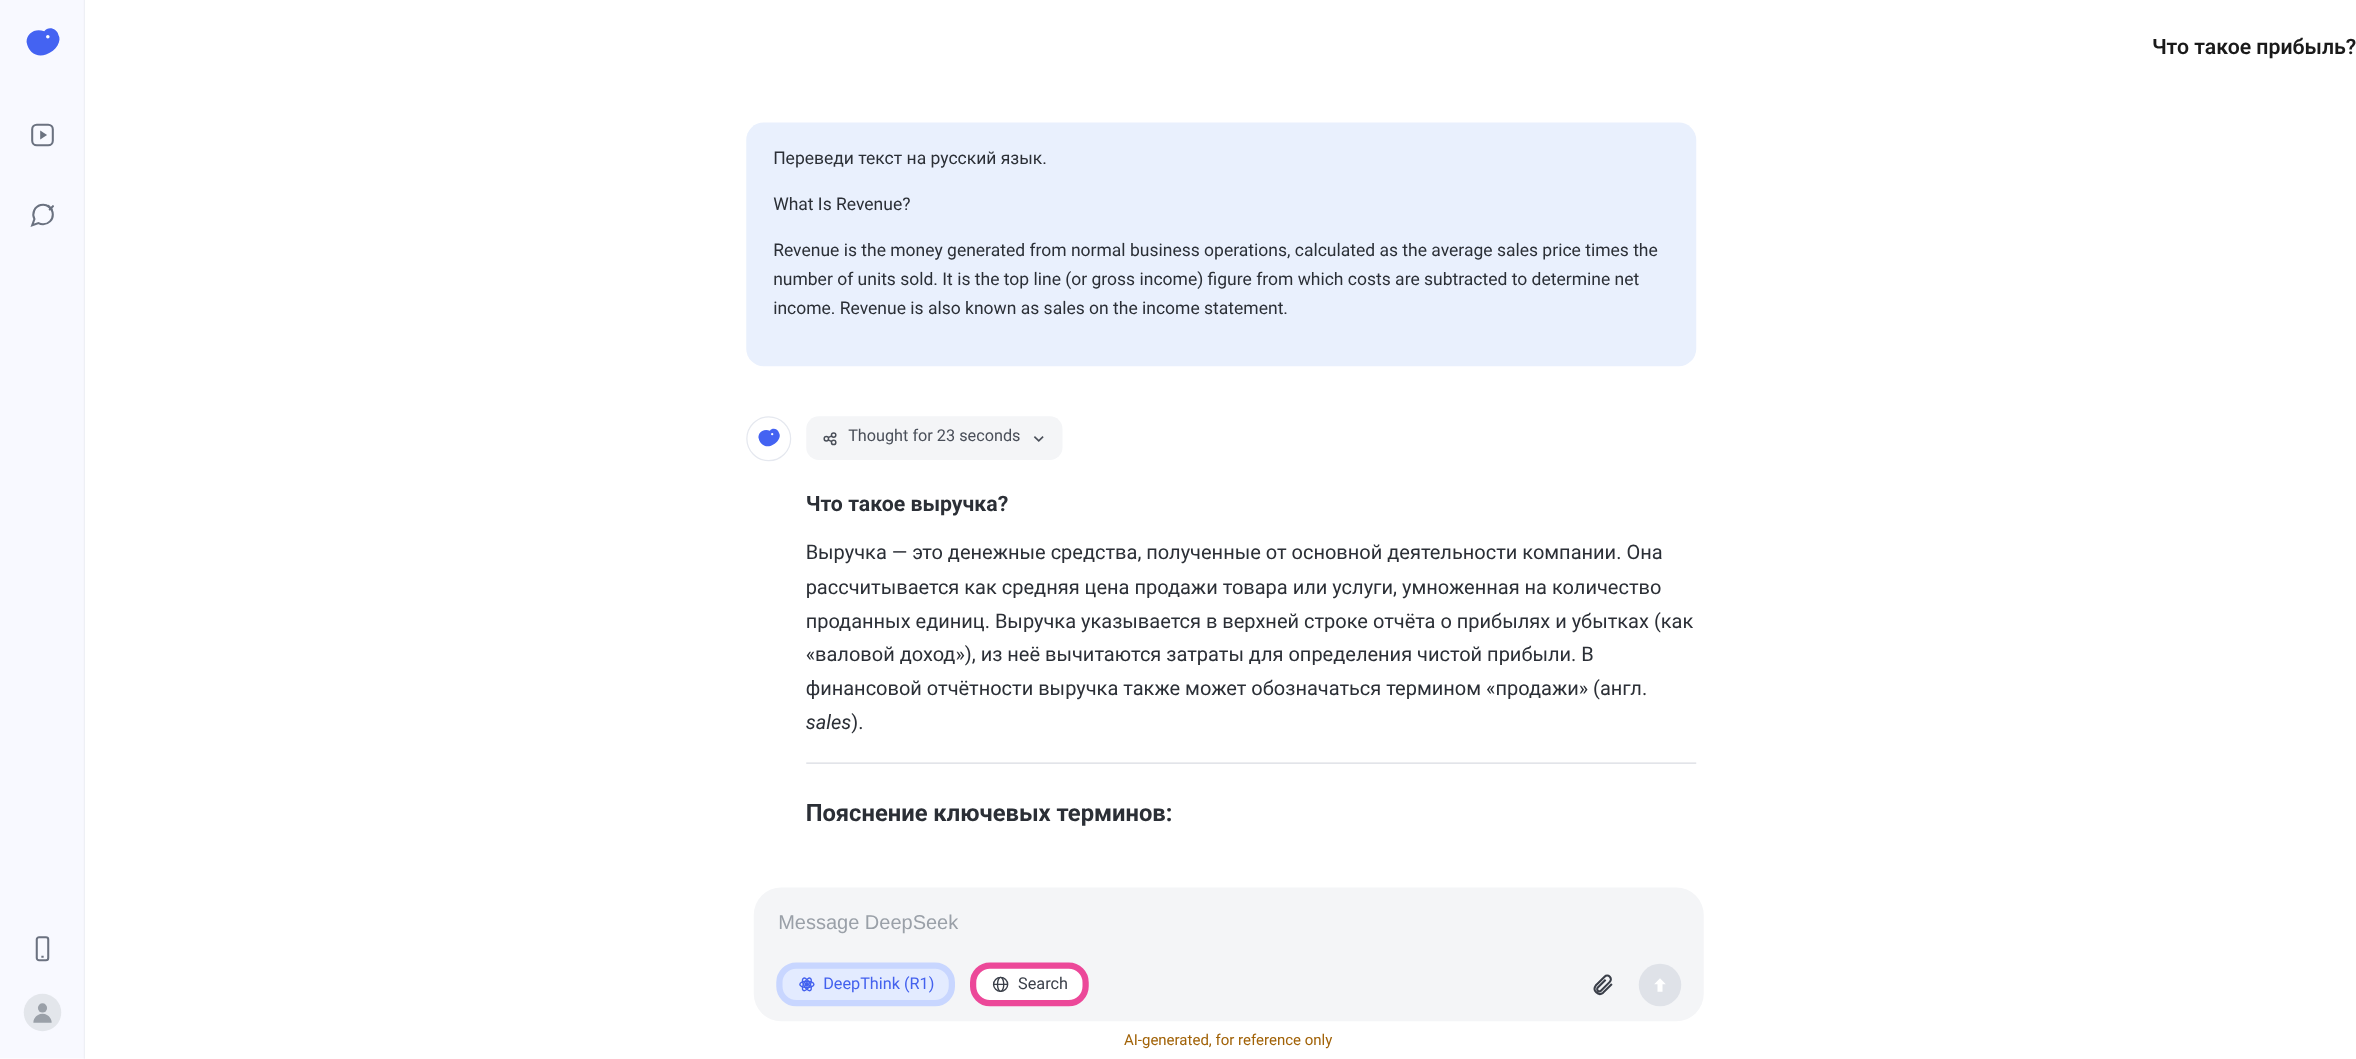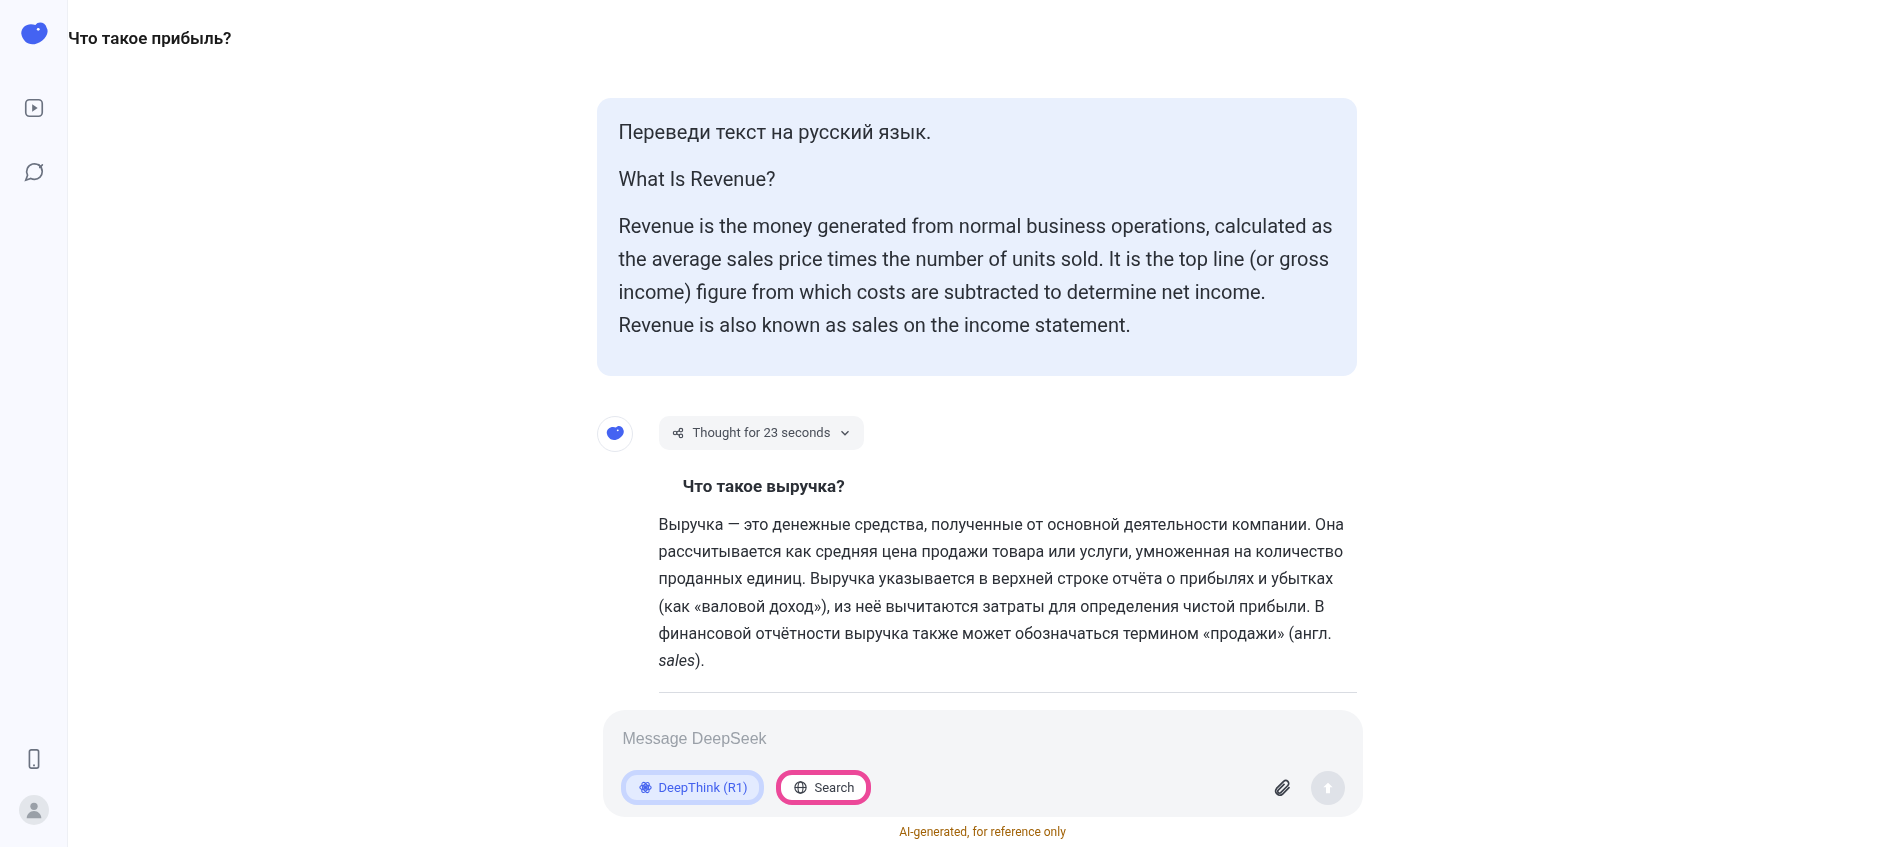--- a/index.html
+++ b/index.html
@@ -30,21 +30,21 @@
   .logo-icon svg { width: 34px; height: 34px; }
   .side-icon { width: 24px; height: 24px; display:flex; align-items:center; justify-content:center; color:#6b7280; cursor:pointer; }
   .side-icon svg { width: 22px; height: 22px; }
   .avatar-icon { width: 30px; height: 30px; border-radius: 50%; background:#e3e6eb; display:flex; align-items:center; justify-content:center; }
   .avatar-icon svg { width: 22px; height: 22px; color:#9aa0a8; }
 
   .main {
     flex: 1;
     display: flex;
     flex-direction: column;
-    align-items: flex-start;
+    align-items: flex-end;
     position: relative;
     overflow: hidden;
   }
   .page-title {
     font-size: 17px;
     font-weight: 600;
     color: #1a1a1a;
     padding: 28px 0 20px;
     text-align: center;
   }
@@ -58,30 +58,30 @@
   }
   .chat-inner {
     width: 760px;
     max-width: 92%;
   }
   .user-bubble {
     background: #e9f0fd;
     border-radius: 14px;
     padding: 18px 22px;
     margin-top: 30px;
-    font-size: 20px;
+    font-size: 14px;
     line-height: 1.65;
     color: #2b2f36;
   }
   .user-bubble p { margin-bottom: 14px; }
   .user-bubble p:last-child { margin-bottom: 16px; }
 
   .assistant-block {
     display: flex;
-    gap: 26px;
+    gap: 12px;
     margin-top: 40px;
   }
   .assistant-avatar {
     width: 36px; height: 36px;
     border-radius: 50%;
     border: 1px solid #e5e8ef;
     display:flex; align-items:center; justify-content:center;
     flex-shrink: 0;
     background:#fff;
   }
@@ -97,21 +97,20 @@
     font-size: 13px;
     color: #4a4f59;
     cursor: pointer;
     margin-bottom: 22px;
   }
   .thought-chip svg { width: 14px; height: 14px; }
   .assistant-heading {
     font-weight: 700;
     font-size: 17px;
     margin-bottom: 10px;
-    margin-left: 24px;
   }
   .assistant-content hr {
     border: none;
     border-top: 1px solid #d9dce2;
     margin: 18px 0 24px;
   }
   .assistant-subheading {
     font-weight: 700;
     font-size: 19px;
   }

